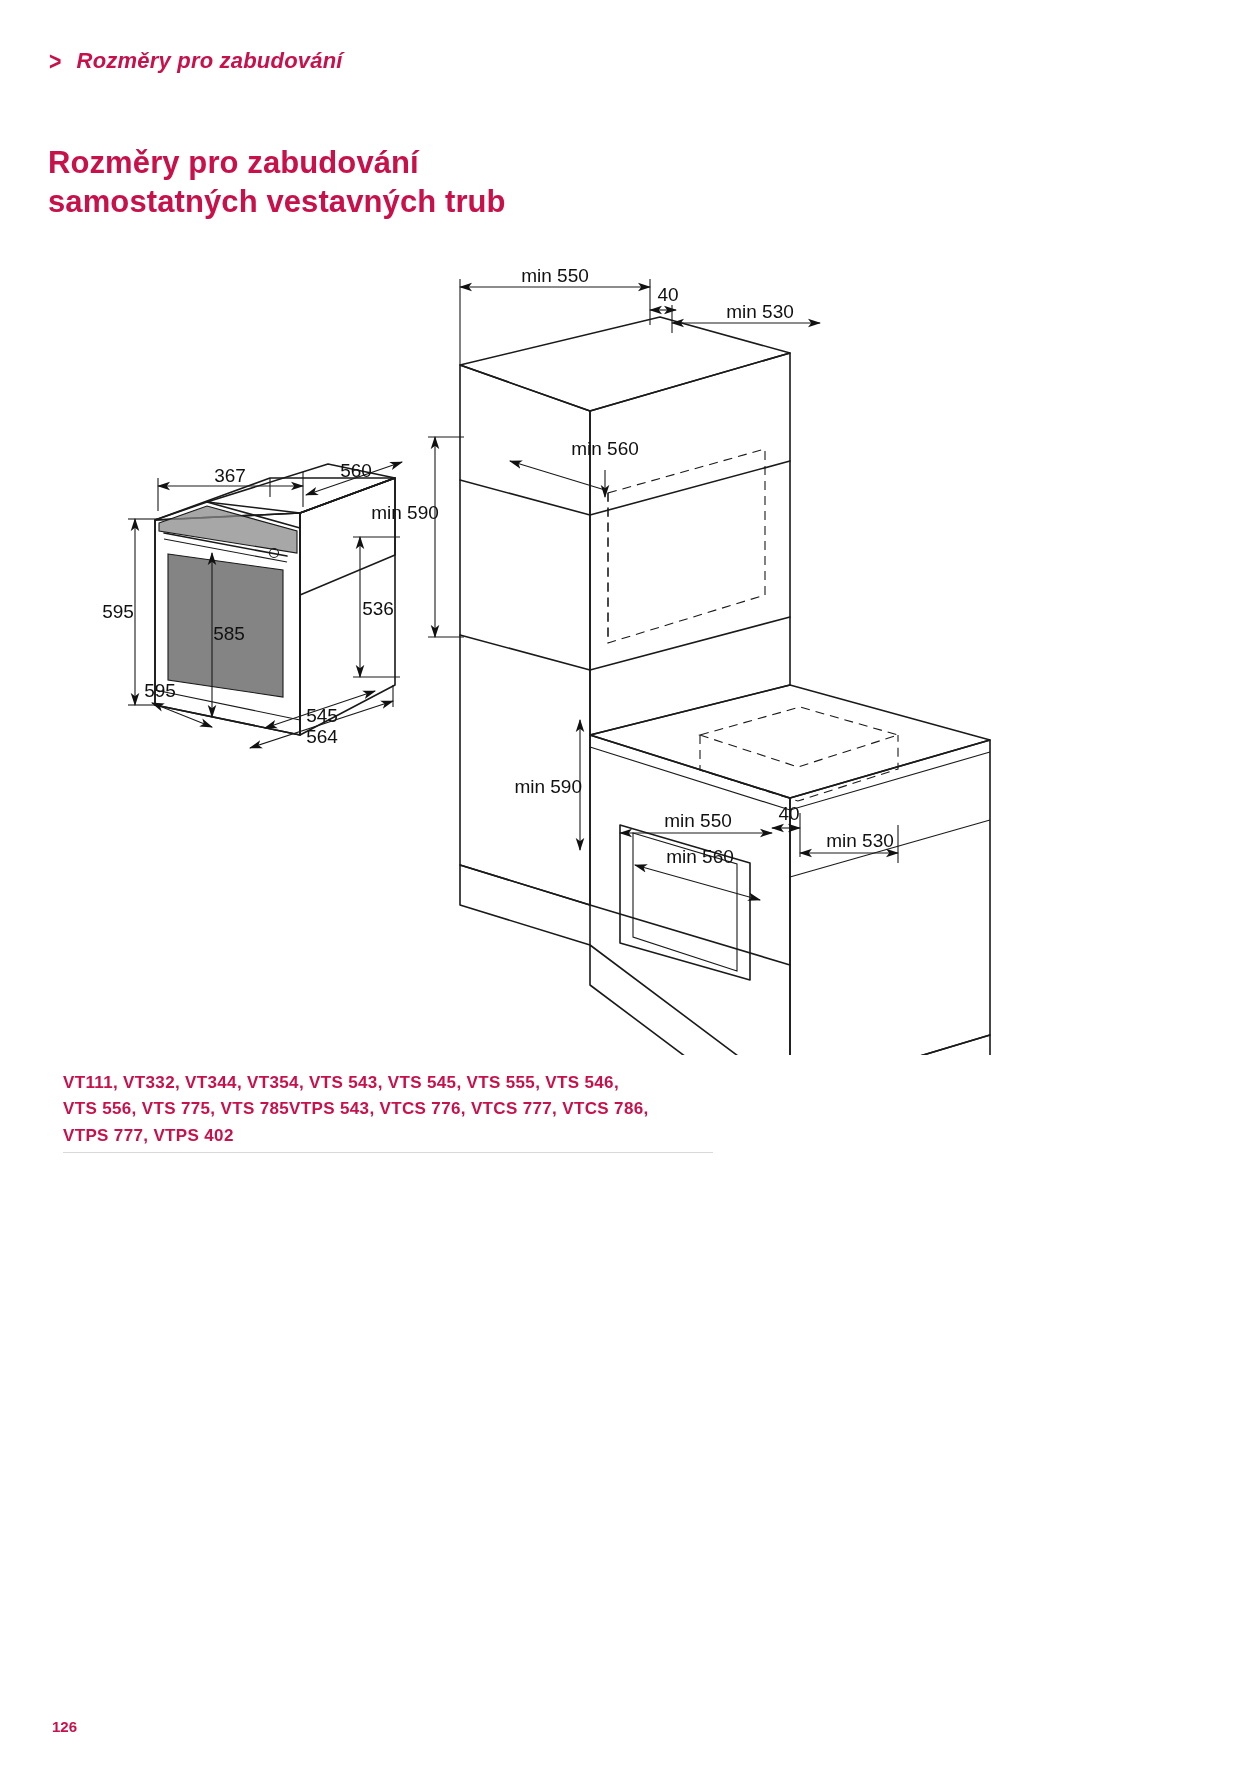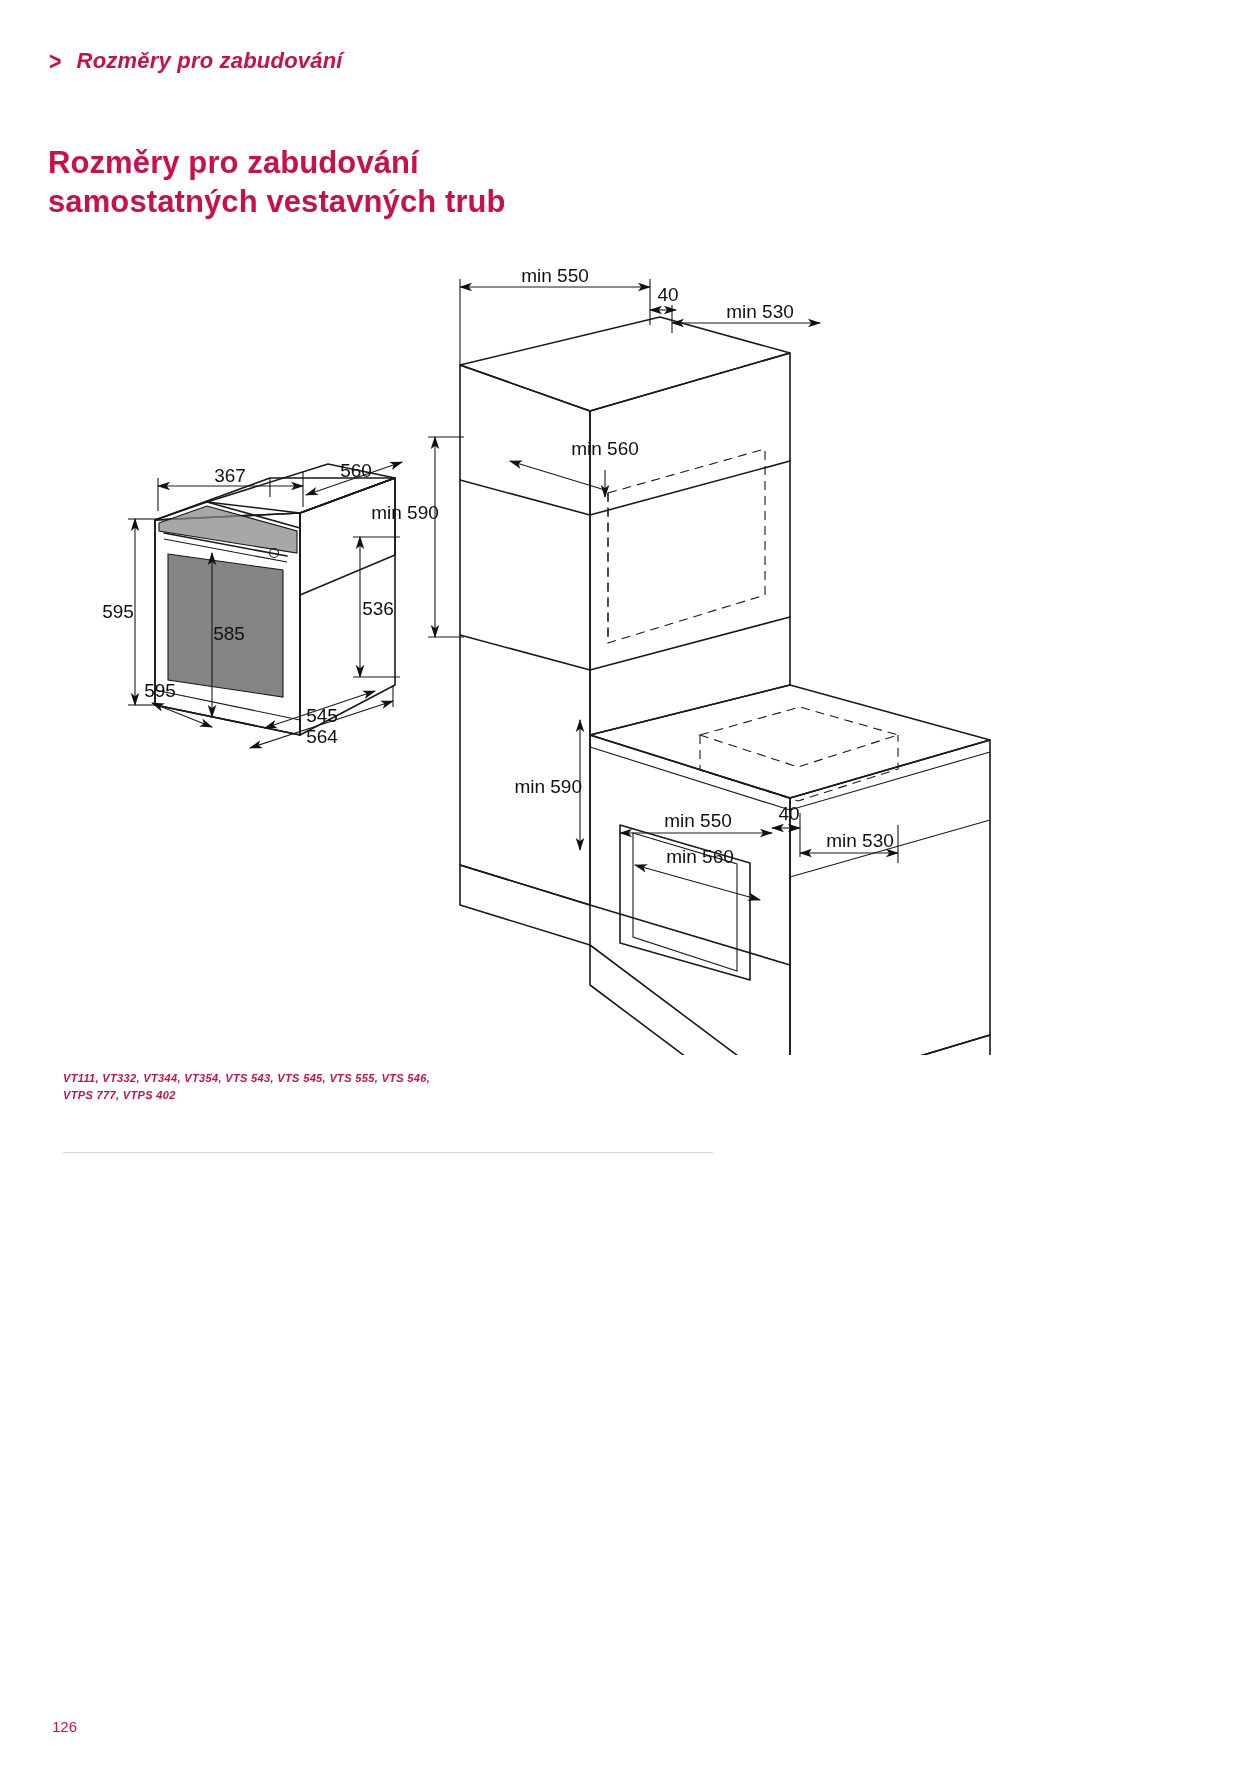--- a/index.html
+++ b/index.html
@@ -74,43 +74,42 @@
 
   
   .models {
     position: absolute;
     left: 63px;
     top: 1070px;
     width: 660px;
   }
   .models-text {
     color: #c8104a;
-    font-size: 11px;
+    font-size: 17px;
     font-weight: bold;
     line-height: 1.55;
     letter-spacing: 0.35px;
-    font-style: italic;
   }
   .models-rule {
     position: absolute;
     left: 63px;
     top: 1152px;
     width: 650px;
     height: 1px;
     background: #d9d9d9;
   }
 
   
   .folio {
     position: absolute;
     left: 52px;
     top: 1718px;
     color: #c8104a;
     font-size: 15px;
-    font-weight: normal;
+    font-weight: bold;
   }
 
   
   .ln { stroke: #1a1a1a; stroke-width: 1.6; fill: none; stroke-linejoin: round; stroke-linecap: round;}
   .ln-thin { stroke: #1a1a1a; stroke-width: 1.1; fill: none; }
   .dash { stroke: #1a1a1a; stroke-width: 1.1; fill: none; stroke-dasharray: 9 6; }
   .dim { stroke: #1a1a1a; stroke-width: 1.1; fill: none; }
   .dimtxt { font-family: "Liberation Sans", sans-serif; font-size: 19px; fill: #111; }
   .glass { fill: #6f6f6f; }
   .glass2 { fill: #8a8a8a; }
@@ -276,19 +275,20 @@
         <text class="dimtxt" x="800" y="582" text-anchor="middle">min 530</text>
 
         <line class="dim" x1="575" y1="600" x2="700" y2="635" marker-start="url(#arrR)" marker-end="url(#arrL)"></line>
         <text class="dimtxt" x="640" y="598" text-anchor="middle">min 560</text>
       </g>
     </svg>
   </div>
 
   <div class="models">
     <div class="models-text">VT111,  VT332,  VT344,  VT354,  VTS 543,  VTS 545,  VTS 555,  VTS 546,</div>
+    <div class="models-text">VTS 556,  VTS 775,  VTS 785VTPS 543,  VTCS 776,  VTCS 777,  VTCS 786,</div>
     <div class="models-text">VTPS 777,  VTPS 402</div>
   </div>
   <div class="models-rule"></div>
 
   <div class="folio">126</div>
 
 </div>
 
 </body></html>

